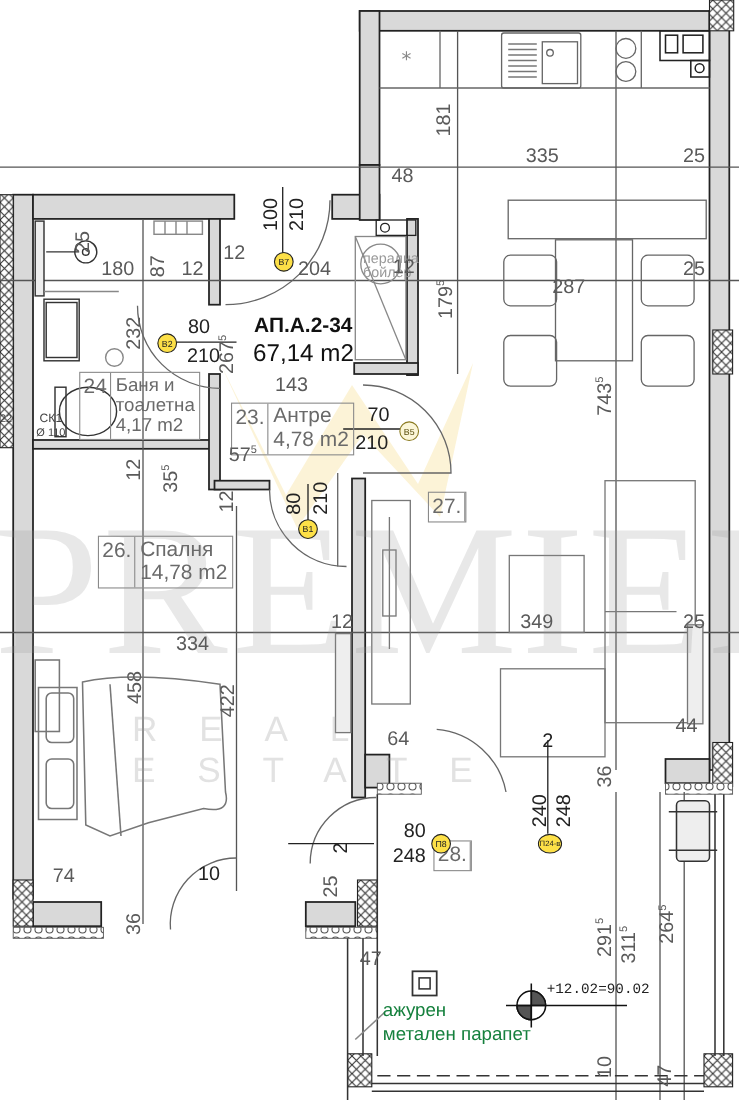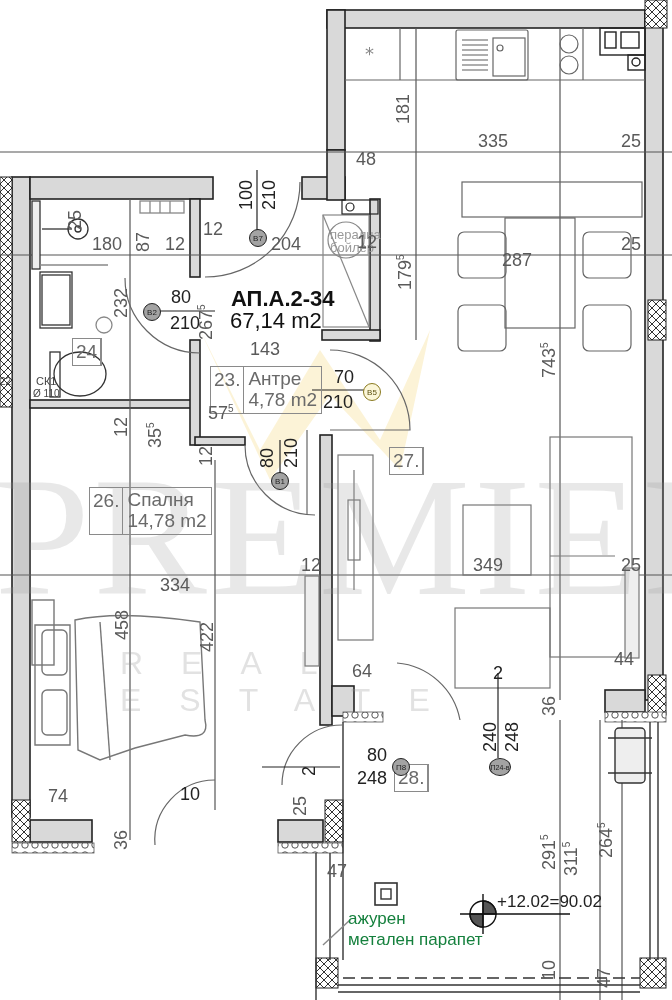--- a/index.html
+++ b/index.html
@@ -6,24 +6,24 @@
   body { width:672px; height:1000px; position:relative; overflow:hidden;
          font-family:"Liberation Sans", sans-serif; }
   #plan { position:absolute; left:0; top:0; width:672px; height:1000px; }
   .lbl { position:absolute; font-family:"Liberation Sans", sans-serif; color:#555; white-space:nowrap; line-height:1; }
   .dim { font-size:18px; color:#5a5a5a; }
   .dim-dark { font-size:18px; color:#222; }
   .vert { transform-origin:left top; transform:rotate(-90deg); }
   .roombox { position:absolute; border:1.5px solid #8a8a8a; display:flex; background:rgba(255,255,255,0.0); }
   .roombox .num { border-right:1.5px solid #8a8a8a; padding:2px 3px; font-size:19px; color:#6a6a6a; display:flex; align-items:flex-start;text-align:center; }
   .roombox .txt { padding:2px 4px; font-size:19px; color:#6a6a6a; line-height:1.1; }
-  .apt-title { position:absolute; font-weight:bold; font-size:22px; color:#111; }
+  .apt-title { position:absolute; font-weight:bold; font-size:19px; color:#111; }
   .apt-area { position:absolute; font-size:22px; color:#111; }
   .tag { position:absolute; width:16px; height:16px; border:1.5px solid #222; border-radius:50%;
-         font-size:8px; display:flex; align-items:center; justify-content:center; color:#222; background:#a3a3a3; }
+         font-size:8px; display:flex; align-items:center; justify-content:center; color:#222; background:#fde047; }
   .tag.gold { border-color:#8a7a20; color:#5c5010; background:#fbf6d8; }
   .wm { position:absolute; font-family:"Liberation Serif", serif; color:rgba(150,150,150,0.22); letter-spacing:4px; pointer-events:none; }
   .wm2 { position:absolute; font-family:"Liberation Sans", sans-serif; color:rgba(150,150,150,0.28); letter-spacing:38px; pointer-events:none; }
   .small-note { font-size:15px; color:#666; }
 </style>
 </head>
 <body>
 
 <svg id="plan" viewBox="0 0 672 1000" xmlns="http://www.w3.org/2000/svg">
   <defs>
@@ -251,20 +251,23 @@
 
 <div class="roombox" style="left:210px; top:366px;">
   <span class="num">23.</span>
   <span class="txt">
     <span>Антре</span><br><span>4,78 m2</span>
   </span>
 </div>
 
 <div class="roombox" style="left:72px; top:338px;">
   <span class="num">24</span>
+  <span class="txt" style="font-size:17px;">
+    <span>Баня и</span><br><span>тоалетна</span><br><span>4,17 m2</span>
+  </span>
 </div>
 
 <div class="roombox" style="left:89px; top:487px;">
   <span class="num">26.</span>
   <span class="txt">
     <span>Спалня</span><br><span>14,78 m2</span>
   </span>
 </div>
 
 <div class="roombox" style="left:389px; top:447px;">
@@ -274,21 +277,21 @@
 <div class="roombox" style="left:394px; top:764px;gap:39px;">
   <span class="num">28.</span>
 </div>
 
 <div class="lbl small-note" style="left:330px; top:228px; font-size:13px; color:#999;">
   <span>перална</span><br><span>бойлер</span>
 </div>
 <div class="lbl" style="left:348px; top:908px; font-size:17px; color:#15803d; line-height:1.25;">
   <span>ажурен</span><br><span>метален парапет</span>
 </div>
-<div class="lbl dim-dark" style="left:497px; top:893px; font-size:17px;">+12.02=90.02</div>
+<div class="lbl dim-dark" style="left:497px; top:893px; font-size:13px;font-family:Liberation Mono, monospace;">+12.02=90.02</div>
 <div class="lbl" style="left:36px; top:376px; font-size:11px; color:#444;">СК1</div>
 <div class="lbl" style="left:33px; top:389px; font-size:10px; color:#444;">Ø 110</div>
 <div class="lbl" style="left:0px; top:377px; font-size:10px; color:#444;">22</div>
 
 <div class="tag" style="left:249px; top:229px;">В7</div>
 <div class="lbl dim-dark vert" style="left:237px; top:210px;">100</div>
 <div class="lbl dim-dark vert" style="left:260px; top:210px;">210</div>
 
 <div class="tag" style="left:143px; top:303px;">В2</div>
 <div class="lbl dim-dark" style="left:171px; top:288px;">80</div>

